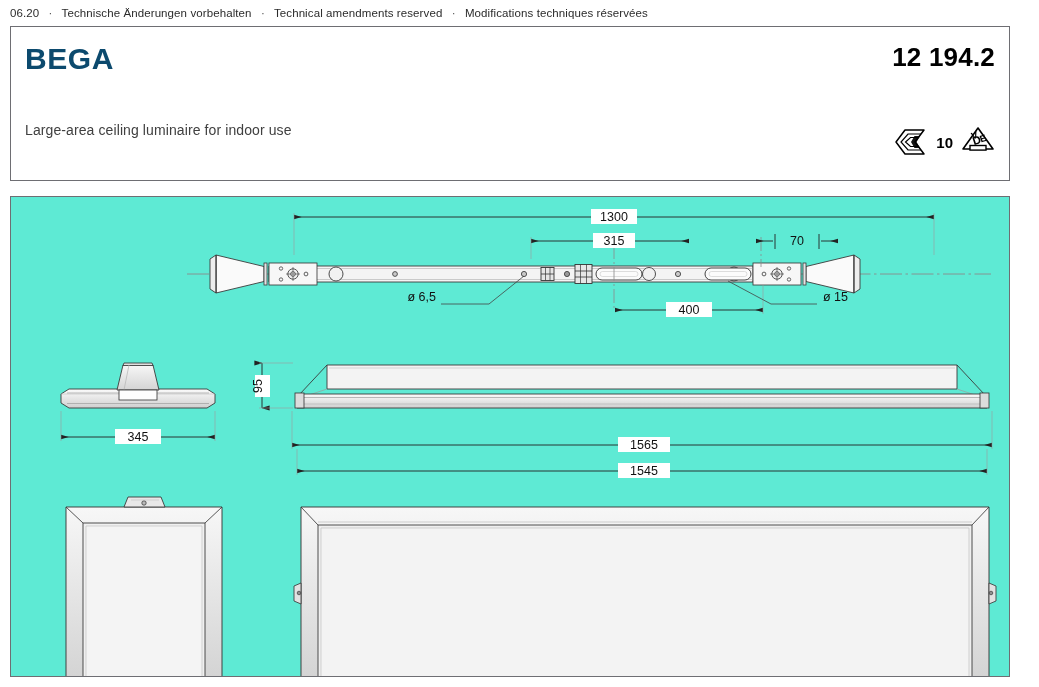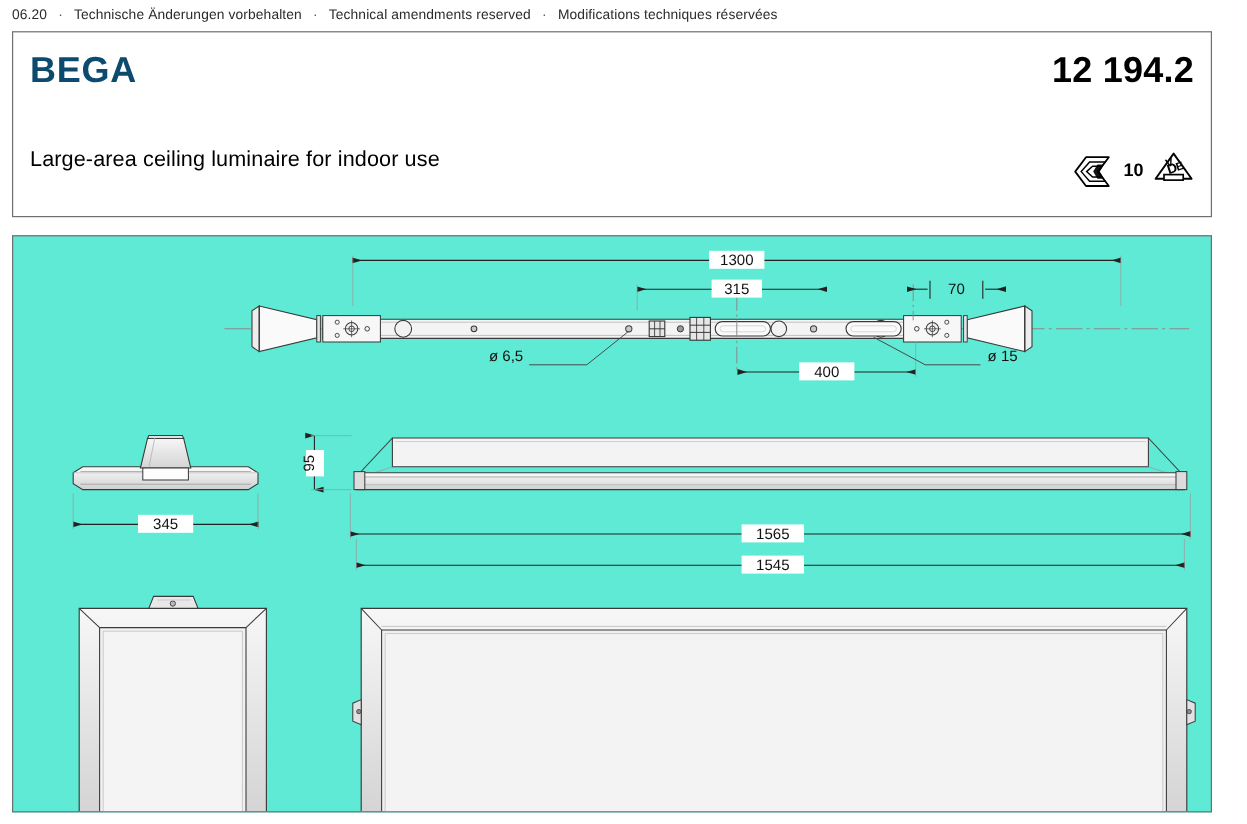--- a/index.html
+++ b/index.html
@@ -23,26 +23,26 @@
     position:absolute;left:10px;top:26px;width:1000px;height:155px;
     border:1px solid #6e6e73;border-top:1px solid #6e6e73;
     box-sizing:border-box;background:#fff;
   }
   .brand{
     position:absolute;left:14px;top:15px;
     font-size:30px;font-weight:bold;letter-spacing:.6px;color:#0c4a6e;
   }
   .artno{
     position:absolute;right:14px;top:15px;
-    font-size:30px;font-weight:bold;letter-spacing:.2px;color:#000;
+    font-size:26px;font-weight:bold;letter-spacing:.2px;color:#000;
     white-space:nowrap;
   }
   .subtitle{
     position:absolute;left:14px;top:95px;
-    font-size:18px;color:#000000;letter-spacing:.1px;white-space:nowrap;
+    font-size:14px;color:#404040;letter-spacing:.1px;white-space:nowrap;
   }
   .pictos{
     position:absolute;right:14px;top:98px;
     display:flex;align-items:center;gap:8px;
   }
   .ik-wrap{display:flex;align-items:center;gap:2px;}
   .ik-num{font-size:15px;font-weight:bold;color:#000;line-height:1;}
 
   
   .drawframe{

